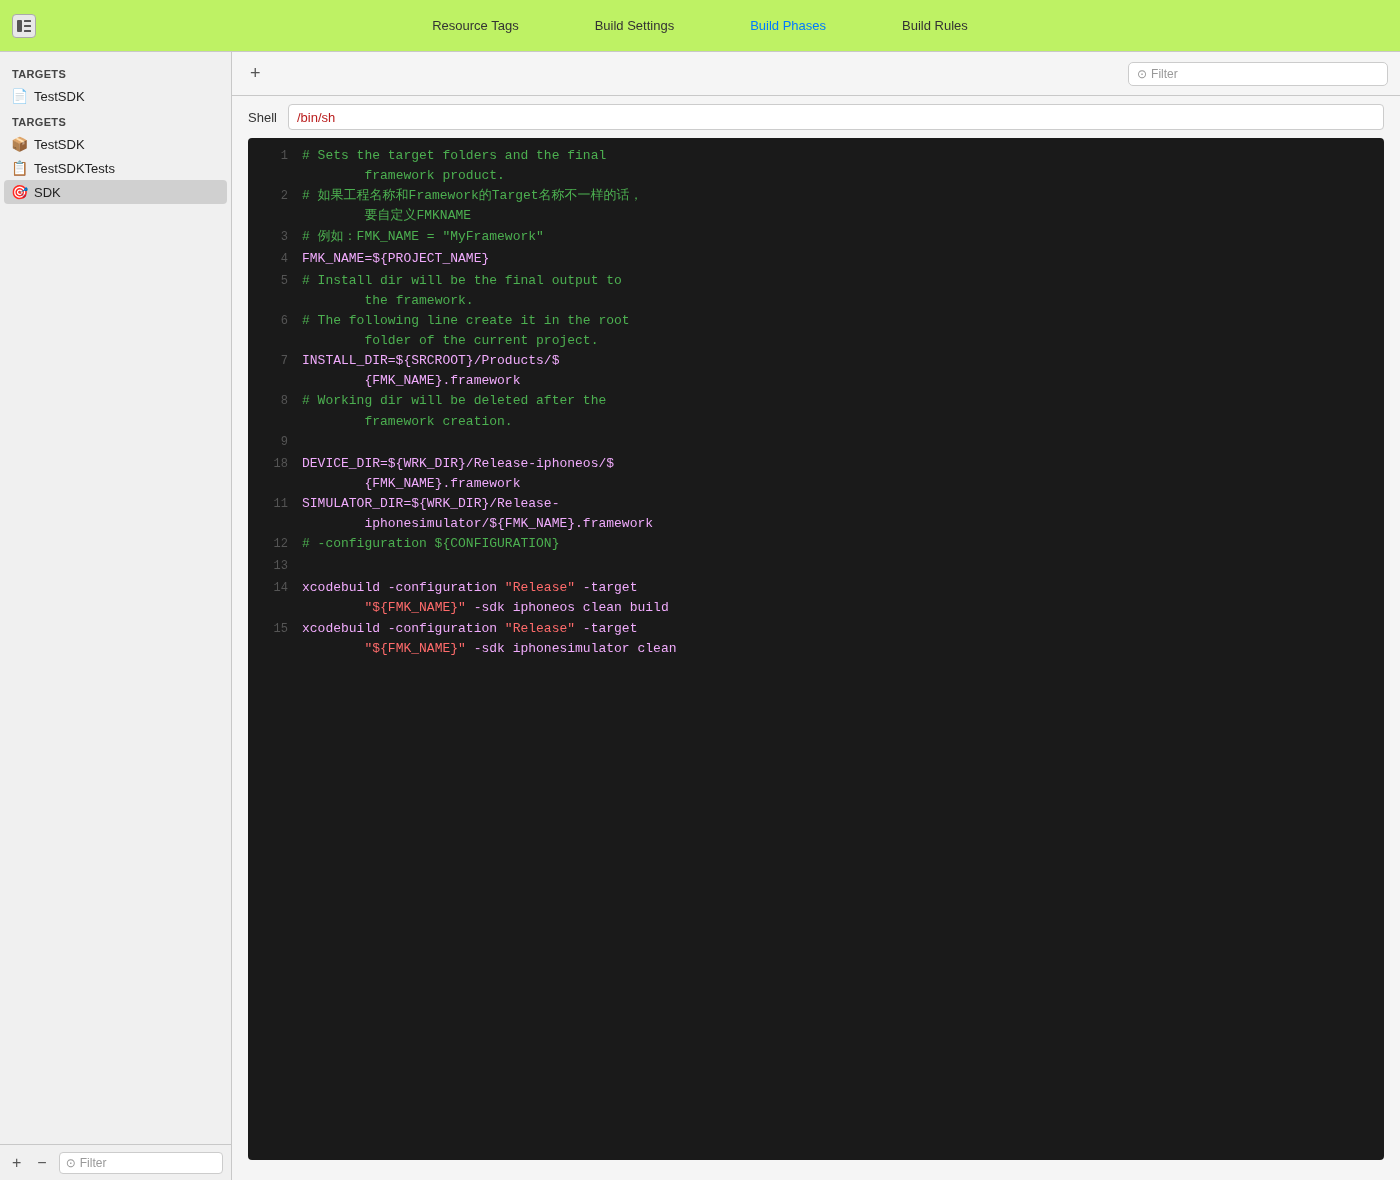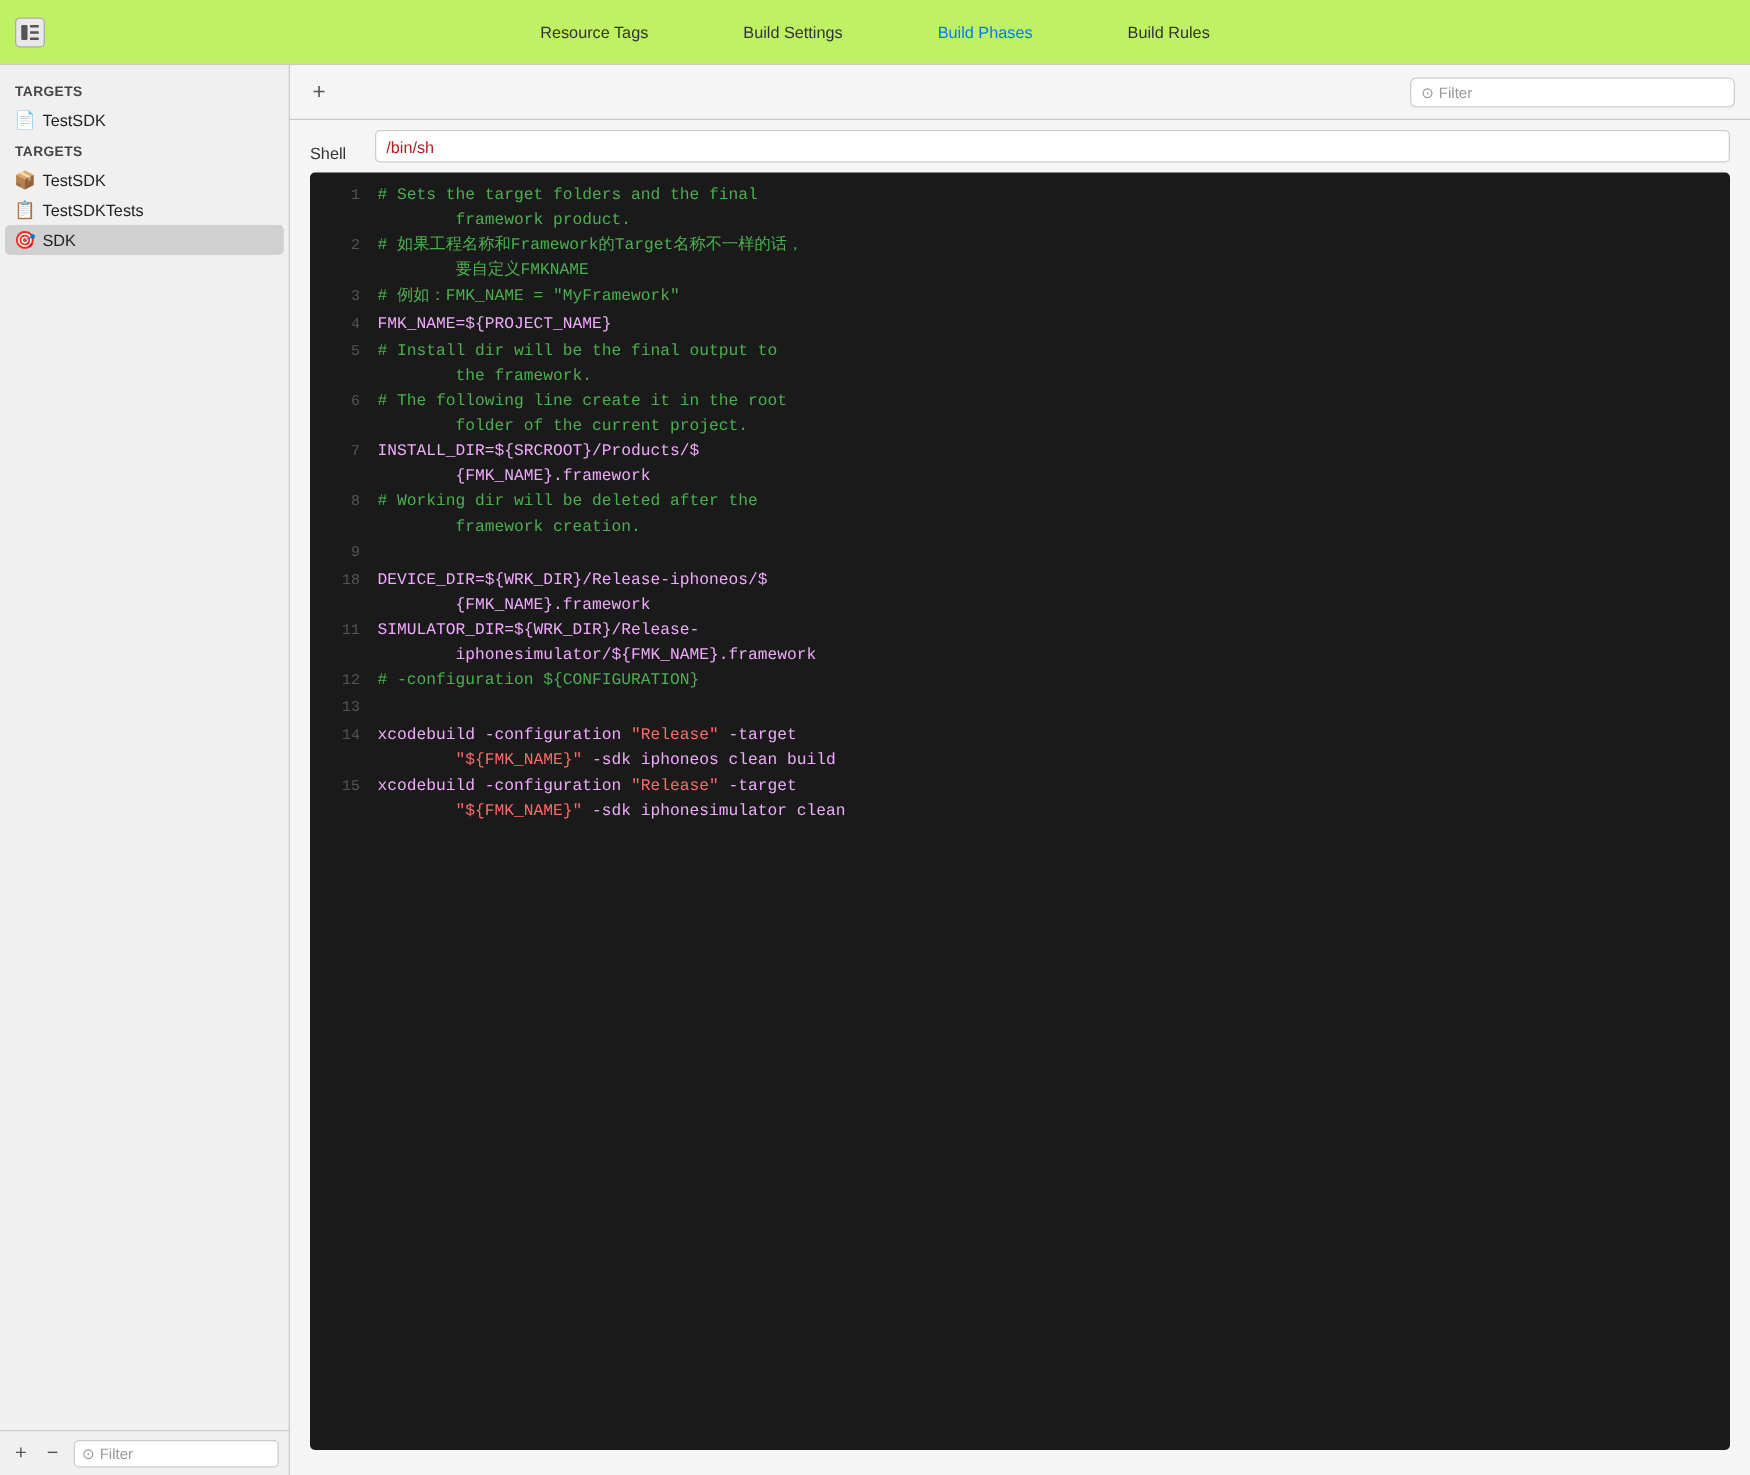--- a/index.html
+++ b/index.html
@@ -155,23 +155,22 @@
       display: flex;
       align-items: center;
       color: #999;
       gap: 4px;
       width: 260px;
     }
 
     
     .shell-row {
       display: flex;
-      align-items: flex-end;
+      align-items: center;
       padding: 8px 16px;
-      gap: 12px;
       flex-shrink: 0;
     }
     .shell-label {
       font-size: 13px;
       color: #333;
       font-weight: 500;
       min-width: 40px;
     }
     .shell-input {
       flex: 1;

